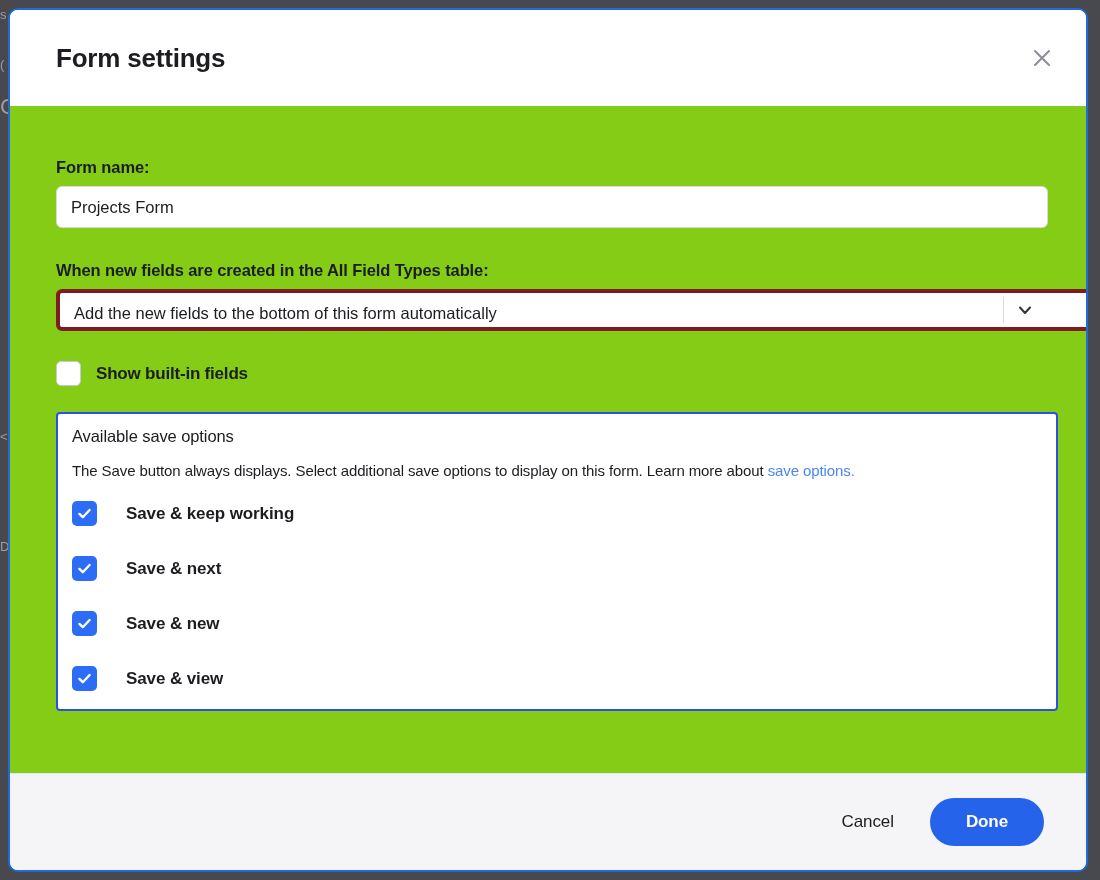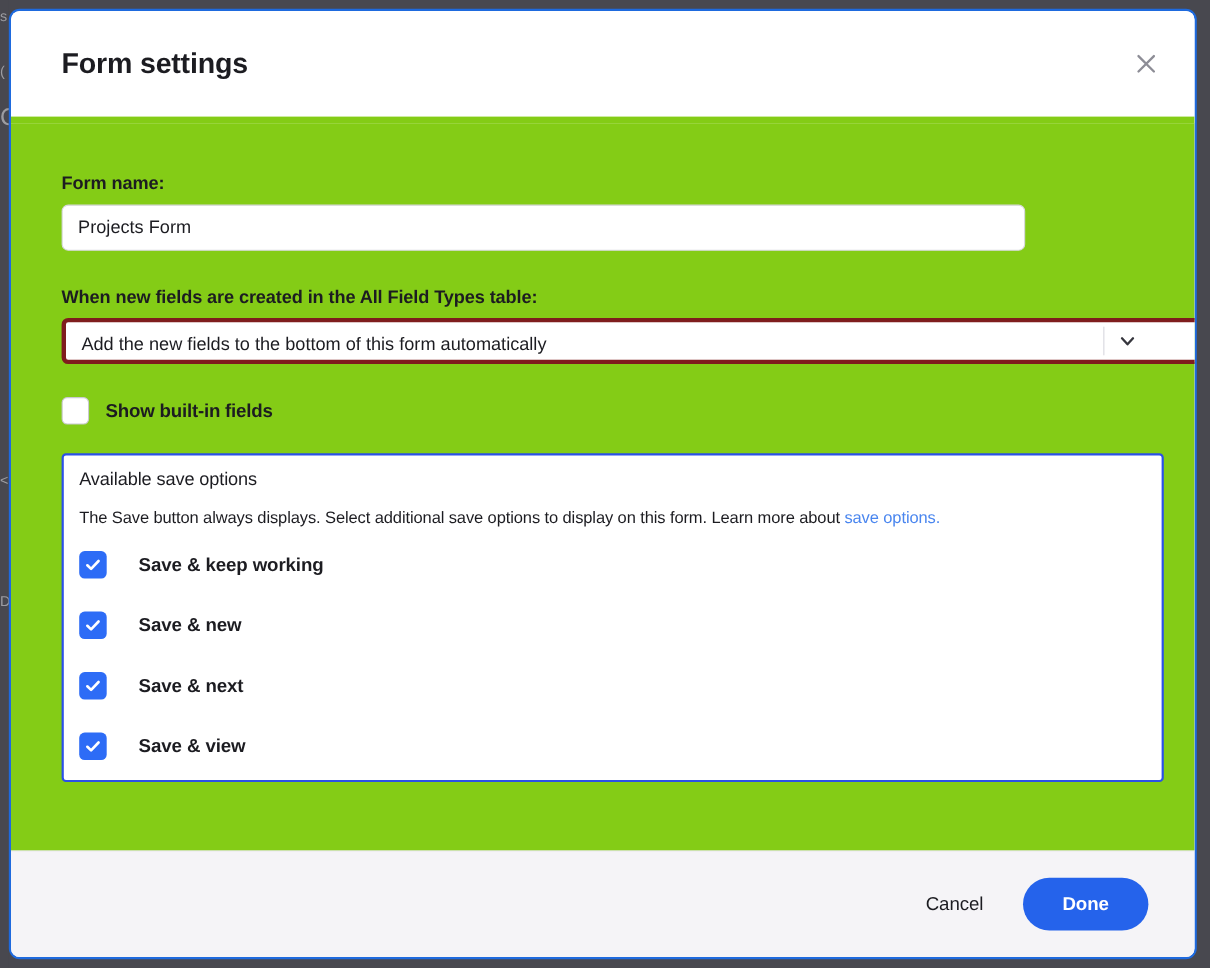--- a/index.html
+++ b/index.html
@@ -98,21 +98,21 @@
     font-size: 16.5px;
     font-weight: bold;
     color: #1c1c21;
     margin: 0 0 9px 0;
     letter-spacing: -0.1px;
   }
 
   .text-input {
     box-sizing: border-box;
     display: block;
-    width: 876px;
+    width: 992px;
     height: 42px;
     padding: 0 14px;
     font-family: "Liberation Sans", sans-serif;
     font-size: 16.5px;
     color: #1c1c21;
     background: #fff;
     border: 1px solid #d8d8de;
     border-radius: 6px;
     outline: none;
   }
@@ -333,30 +333,30 @@
           </span>
           <span class="check-label">Save &amp; keep working</span>
         </div>
 
         <div class="check-row">
           <span class="cb-checked">
             <svg width="17" height="17" viewBox="0 0 17 17" aria-hidden="true">
               <path d="M3.4 8.9 L6.8 12.2 L13.6 5" fill="none" stroke="#ffffff" stroke-width="2.4" stroke-linecap="round" stroke-linejoin="round"></path>
             </svg>
           </span>
-          <span class="check-label">Save &amp; new</span>
+          <span class="check-label">Save &amp; next</span>
         </div>
 
         <div class="check-row">
           <span class="cb-checked">
             <svg width="17" height="17" viewBox="0 0 17 17" aria-hidden="true">
               <path d="M3.4 8.9 L6.8 12.2 L13.6 5" fill="none" stroke="#ffffff" stroke-width="2.4" stroke-linecap="round" stroke-linejoin="round"></path>
             </svg>
           </span>
-          <span class="check-label">Save &amp; next</span>
+          <span class="check-label">Save &amp; new</span>
         </div>
 
         <div class="check-row">
           <span class="cb-checked">
             <svg width="17" height="17" viewBox="0 0 17 17" aria-hidden="true">
               <path d="M3.4 8.9 L6.8 12.2 L13.6 5" fill="none" stroke="#ffffff" stroke-width="2.4" stroke-linecap="round" stroke-linejoin="round"></path>
             </svg>
           </span>
           <span class="check-label">Save &amp; view</span>
         </div>

